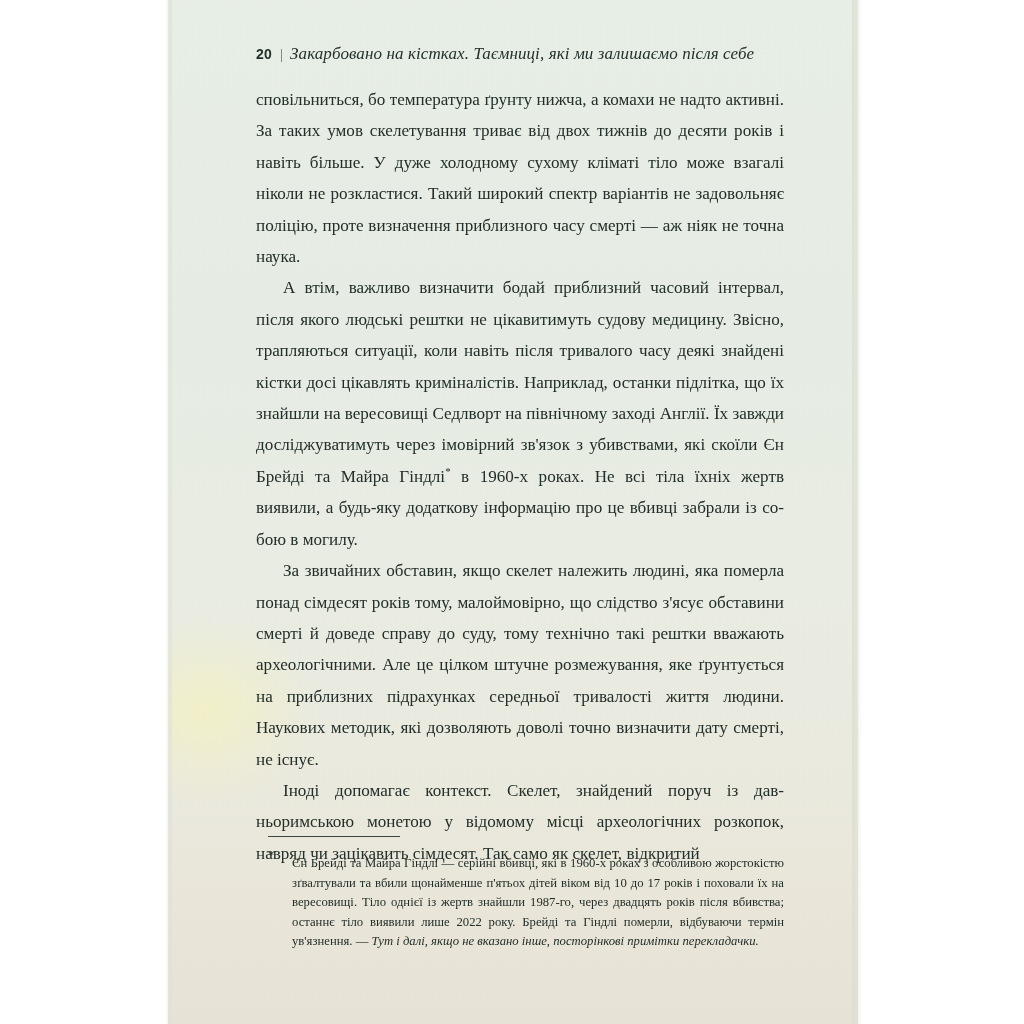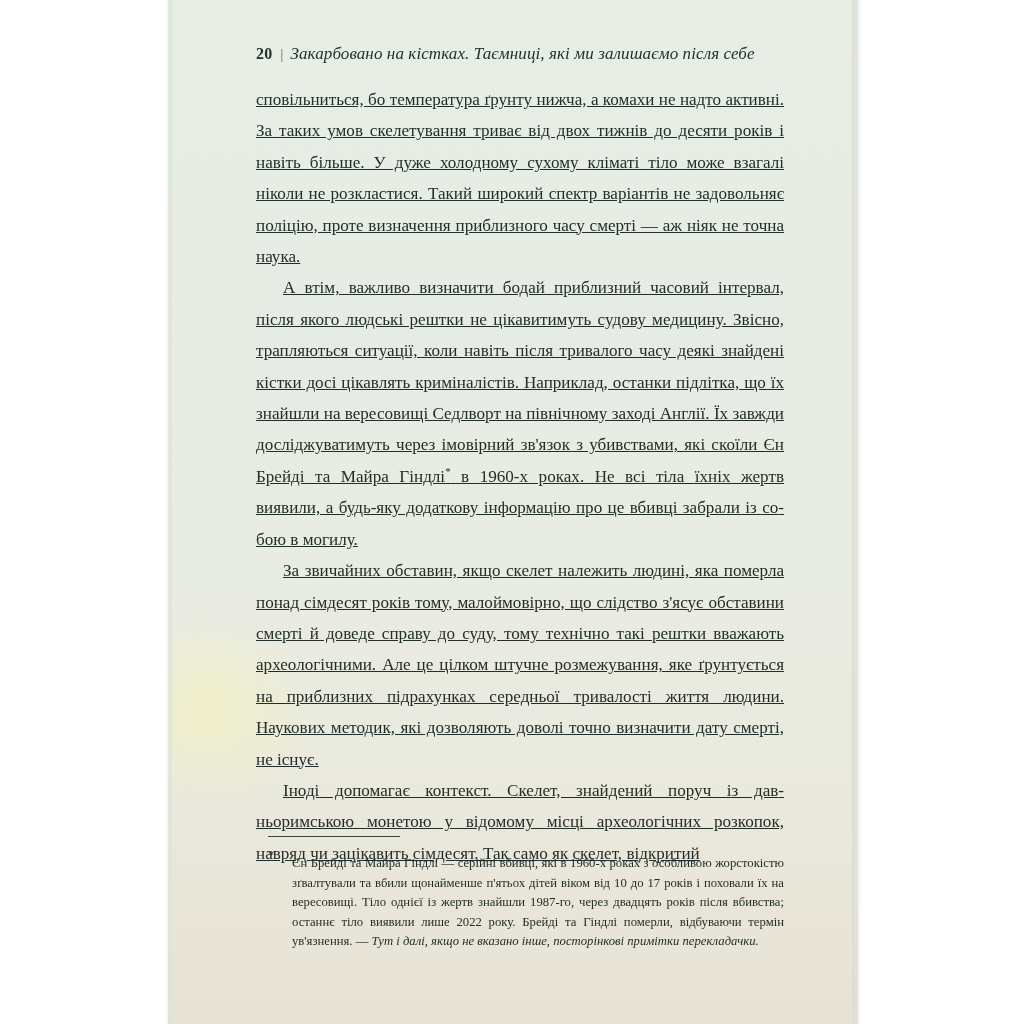--- a/index.html
+++ b/index.html
@@ -79,23 +79,23 @@
     position: absolute;
     top: 44px;
     left: 0;
     width: 100%;
     white-space: nowrap;
     font-size: 13.6px;
     color: #23312c;
     letter-spacing: 0.1px;
   }
   .runhead .pagenum {
-    font-family: Liberation Serif, serif;
+    font-family: Liberation Sans, sans-serif;
     font-weight: 700;
-    font-size: 16px;
+    font-size: 14px;
     letter-spacing: 0.3px;
   }
   .runhead .bar {
     display: inline-block;
     padding: 0 7px 0 8px;
     color: #55615a;
     font-weight: 400;
   }
   .runhead .title {
     font-style: italic;
@@ -112,21 +112,20 @@
   }
   p.para {
     margin: 0;
     text-align: justify;
     text-justify: inter-word;
     font-size: 17.1px;
     line-height: 31.4px;
     color: #222e29;
     text-indent: 27px;
     hyphens: manual;
-    text-decoration: underline;
     -webkit-hyphens: manual;
   }
   p.para.first {
     text-indent: 0;
   }
   sup.fnmark {
     font-size: 11px;
     vertical-align: super;
     line-height: 0;
   }

